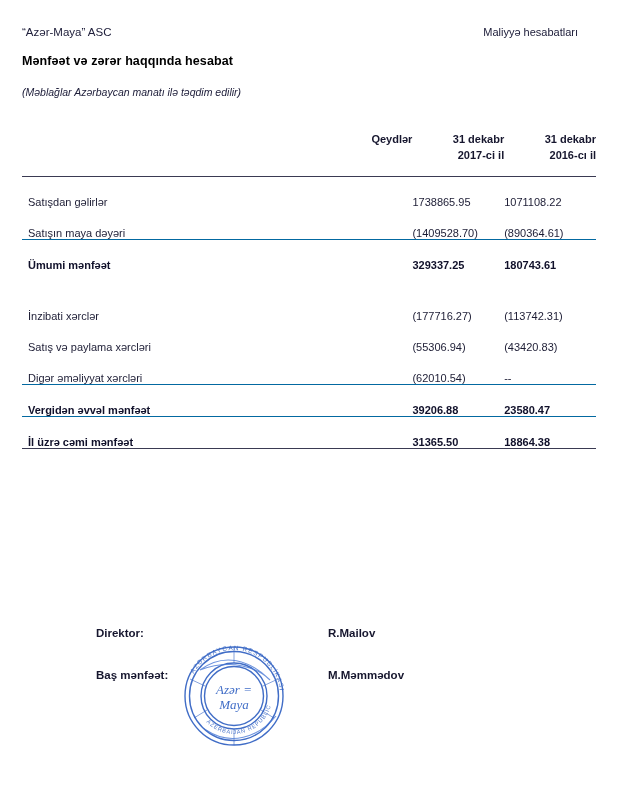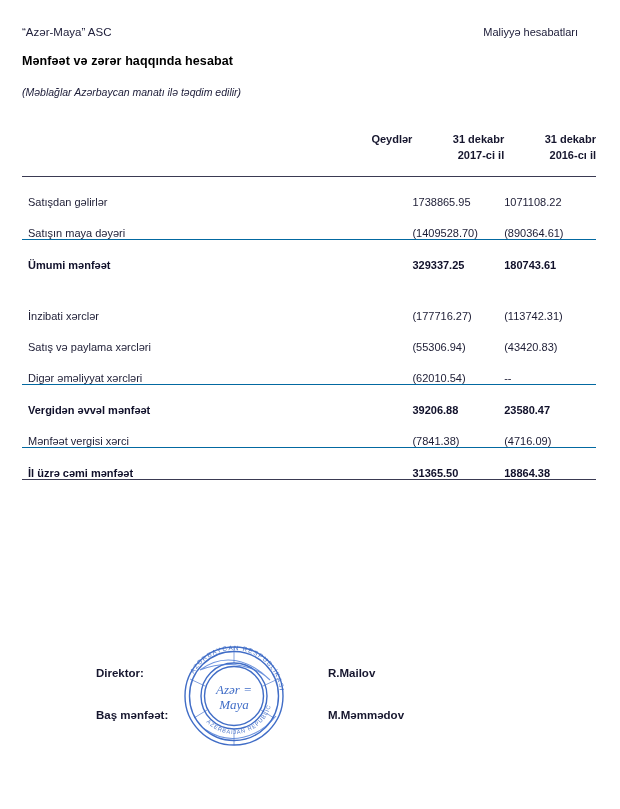--- a/index.html
+++ b/index.html
@@ -107,21 +107,21 @@
   }
   tr.spacer td {
     height: 20px;
     border: 0;
   }
 
   
   .signatures {
     position: absolute;
     left: 0;
-    top: 652px;
+    top: 612px;
     width: 620px;
     font-size: 11.5px;
     color: #16162e;
   }
   .sig-row {
     display: flex;
     align-items: center;
     height: 42px;
     padding-left: 96px;
   }
@@ -240,26 +240,20 @@
         </tr>
 
 
         <tr class="bold rule-above">
           <td class="lbl">Vergidən əvvəl mənfəət</td>
           <td></td>
           <td>39206.88</td>
           <td>23580.47</td>
         </tr>
 
-        <tr>
-          <td class="lbl">Mənfəət vergisi xərci</td>
-          <td></td>
-          <td>(7841.38)</td>
-          <td>(4716.09)</td>
-        </tr>
 
         <tr class="bold rule-above rule-below">
           <td class="lbl">İl üzrə cəmi mənfəət</td>
           <td></td>
           <td>31365.50</td>
           <td>18864.38</td>
         </tr>
 
       </tbody>
     </table>

